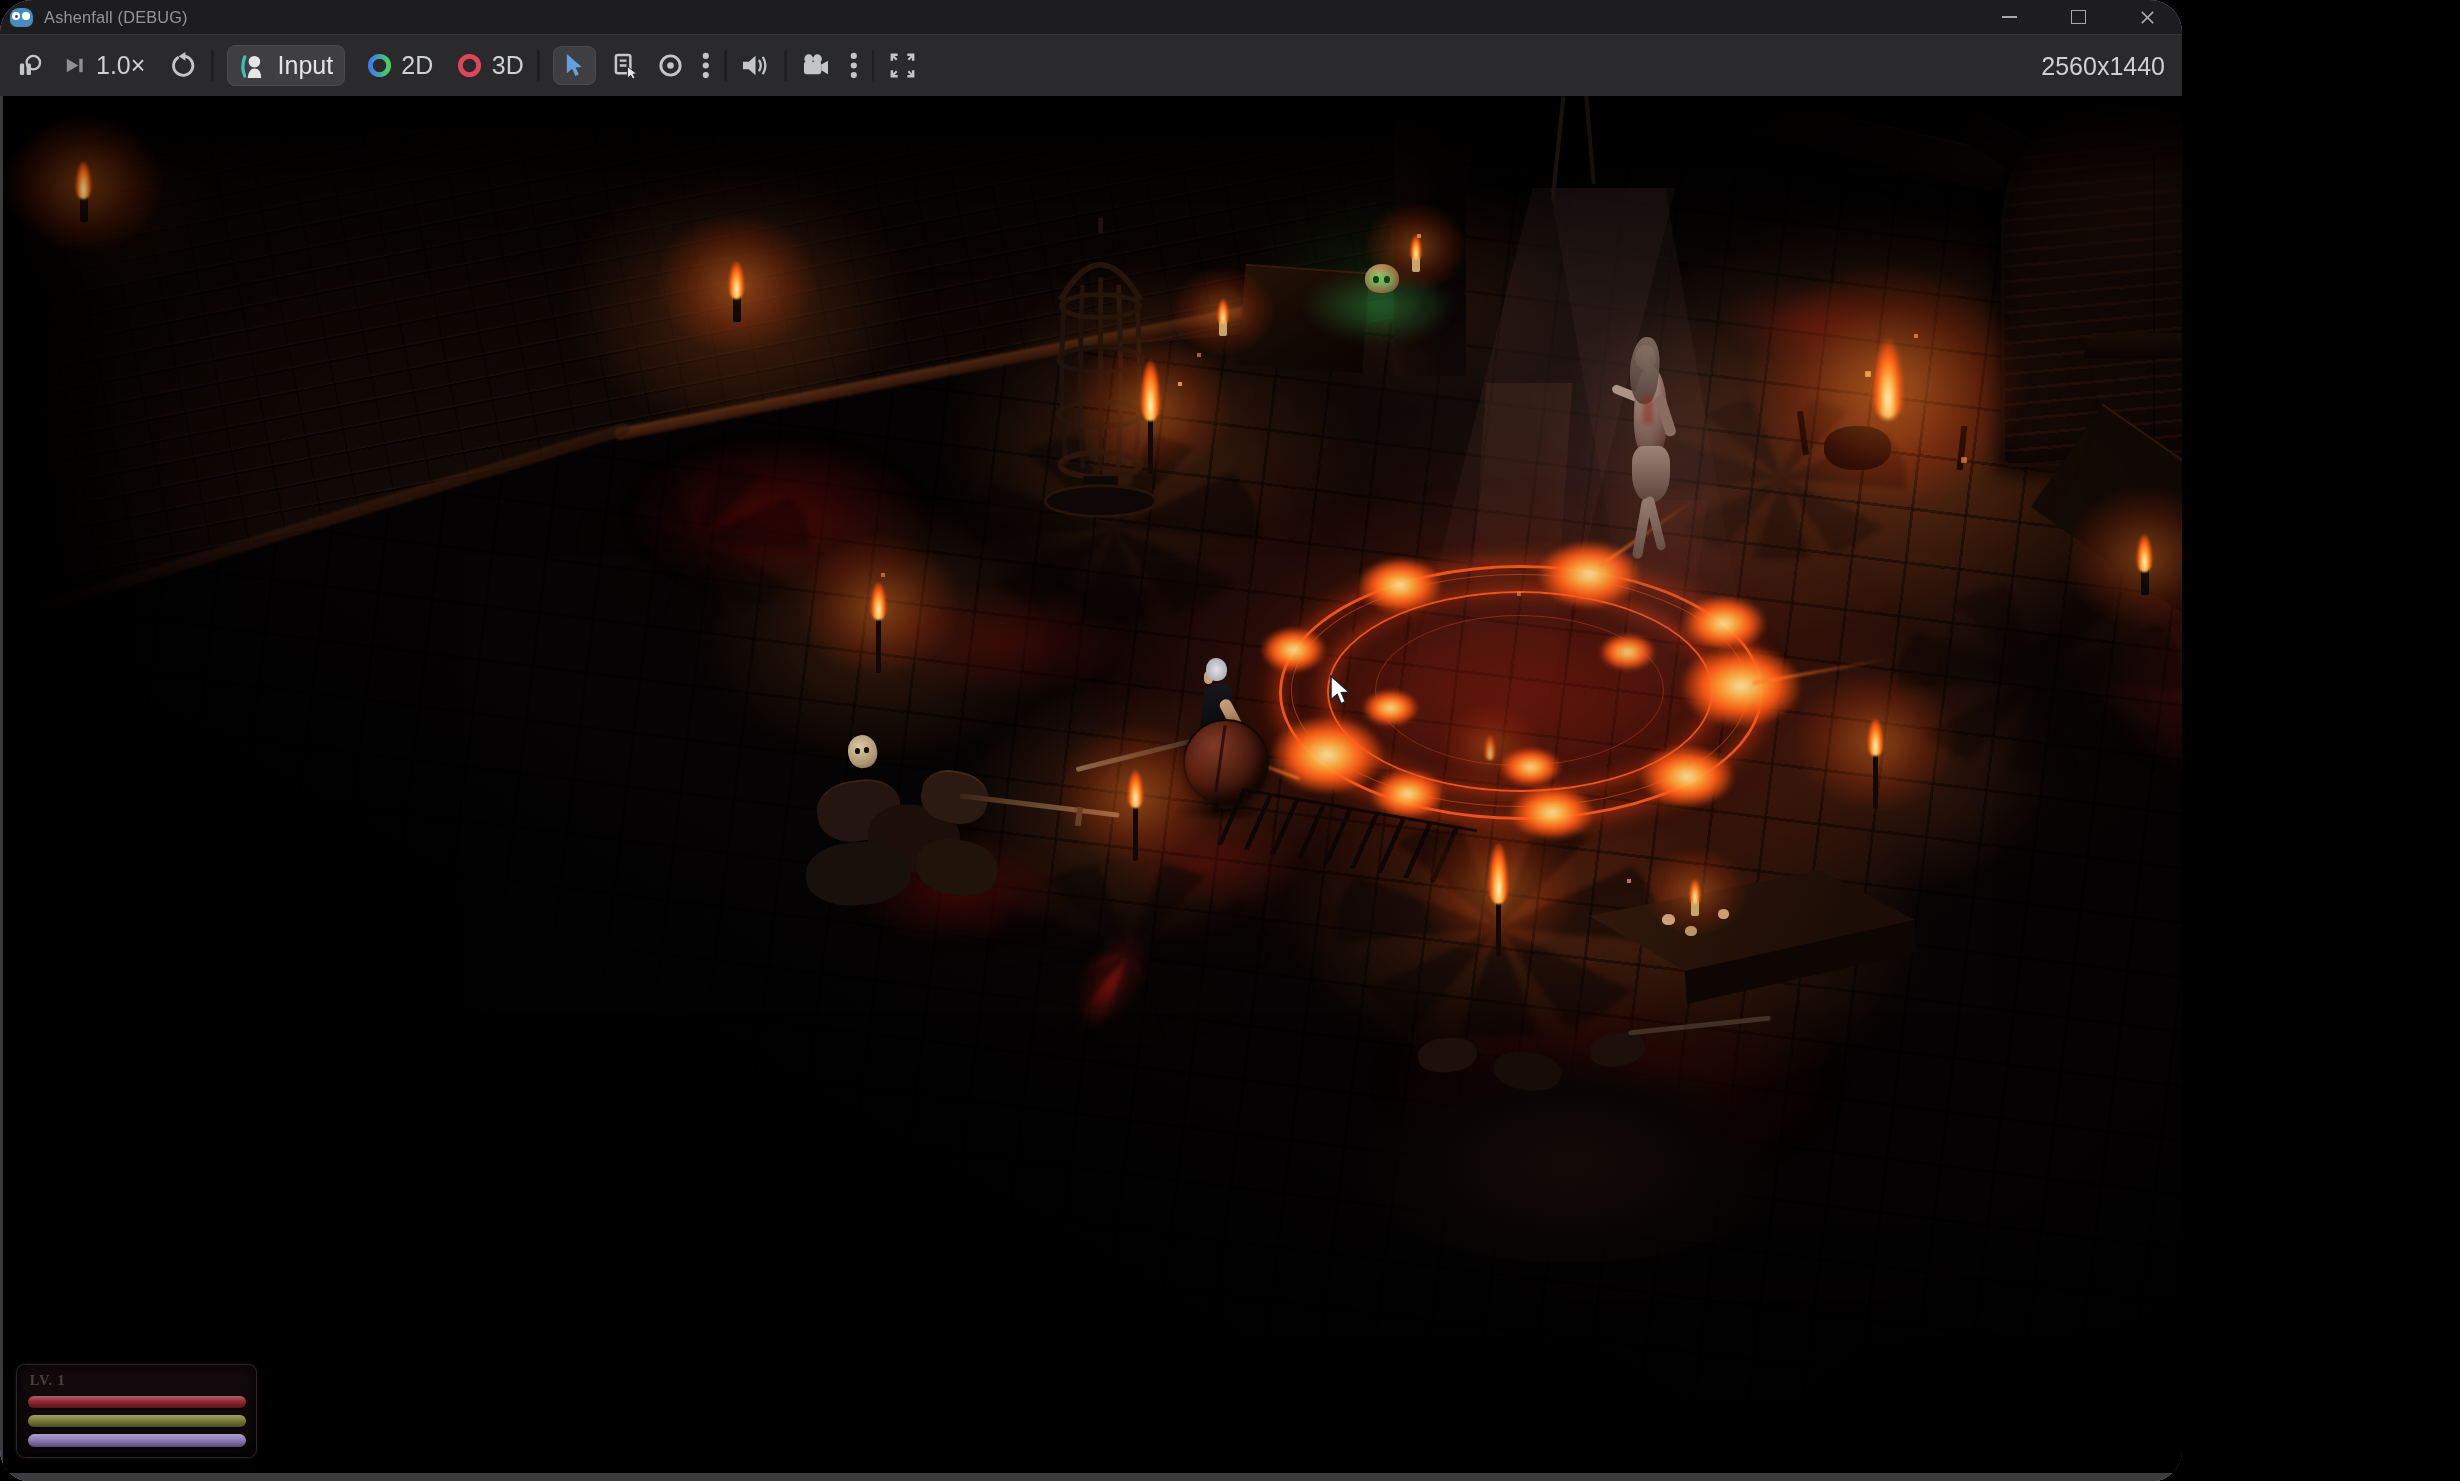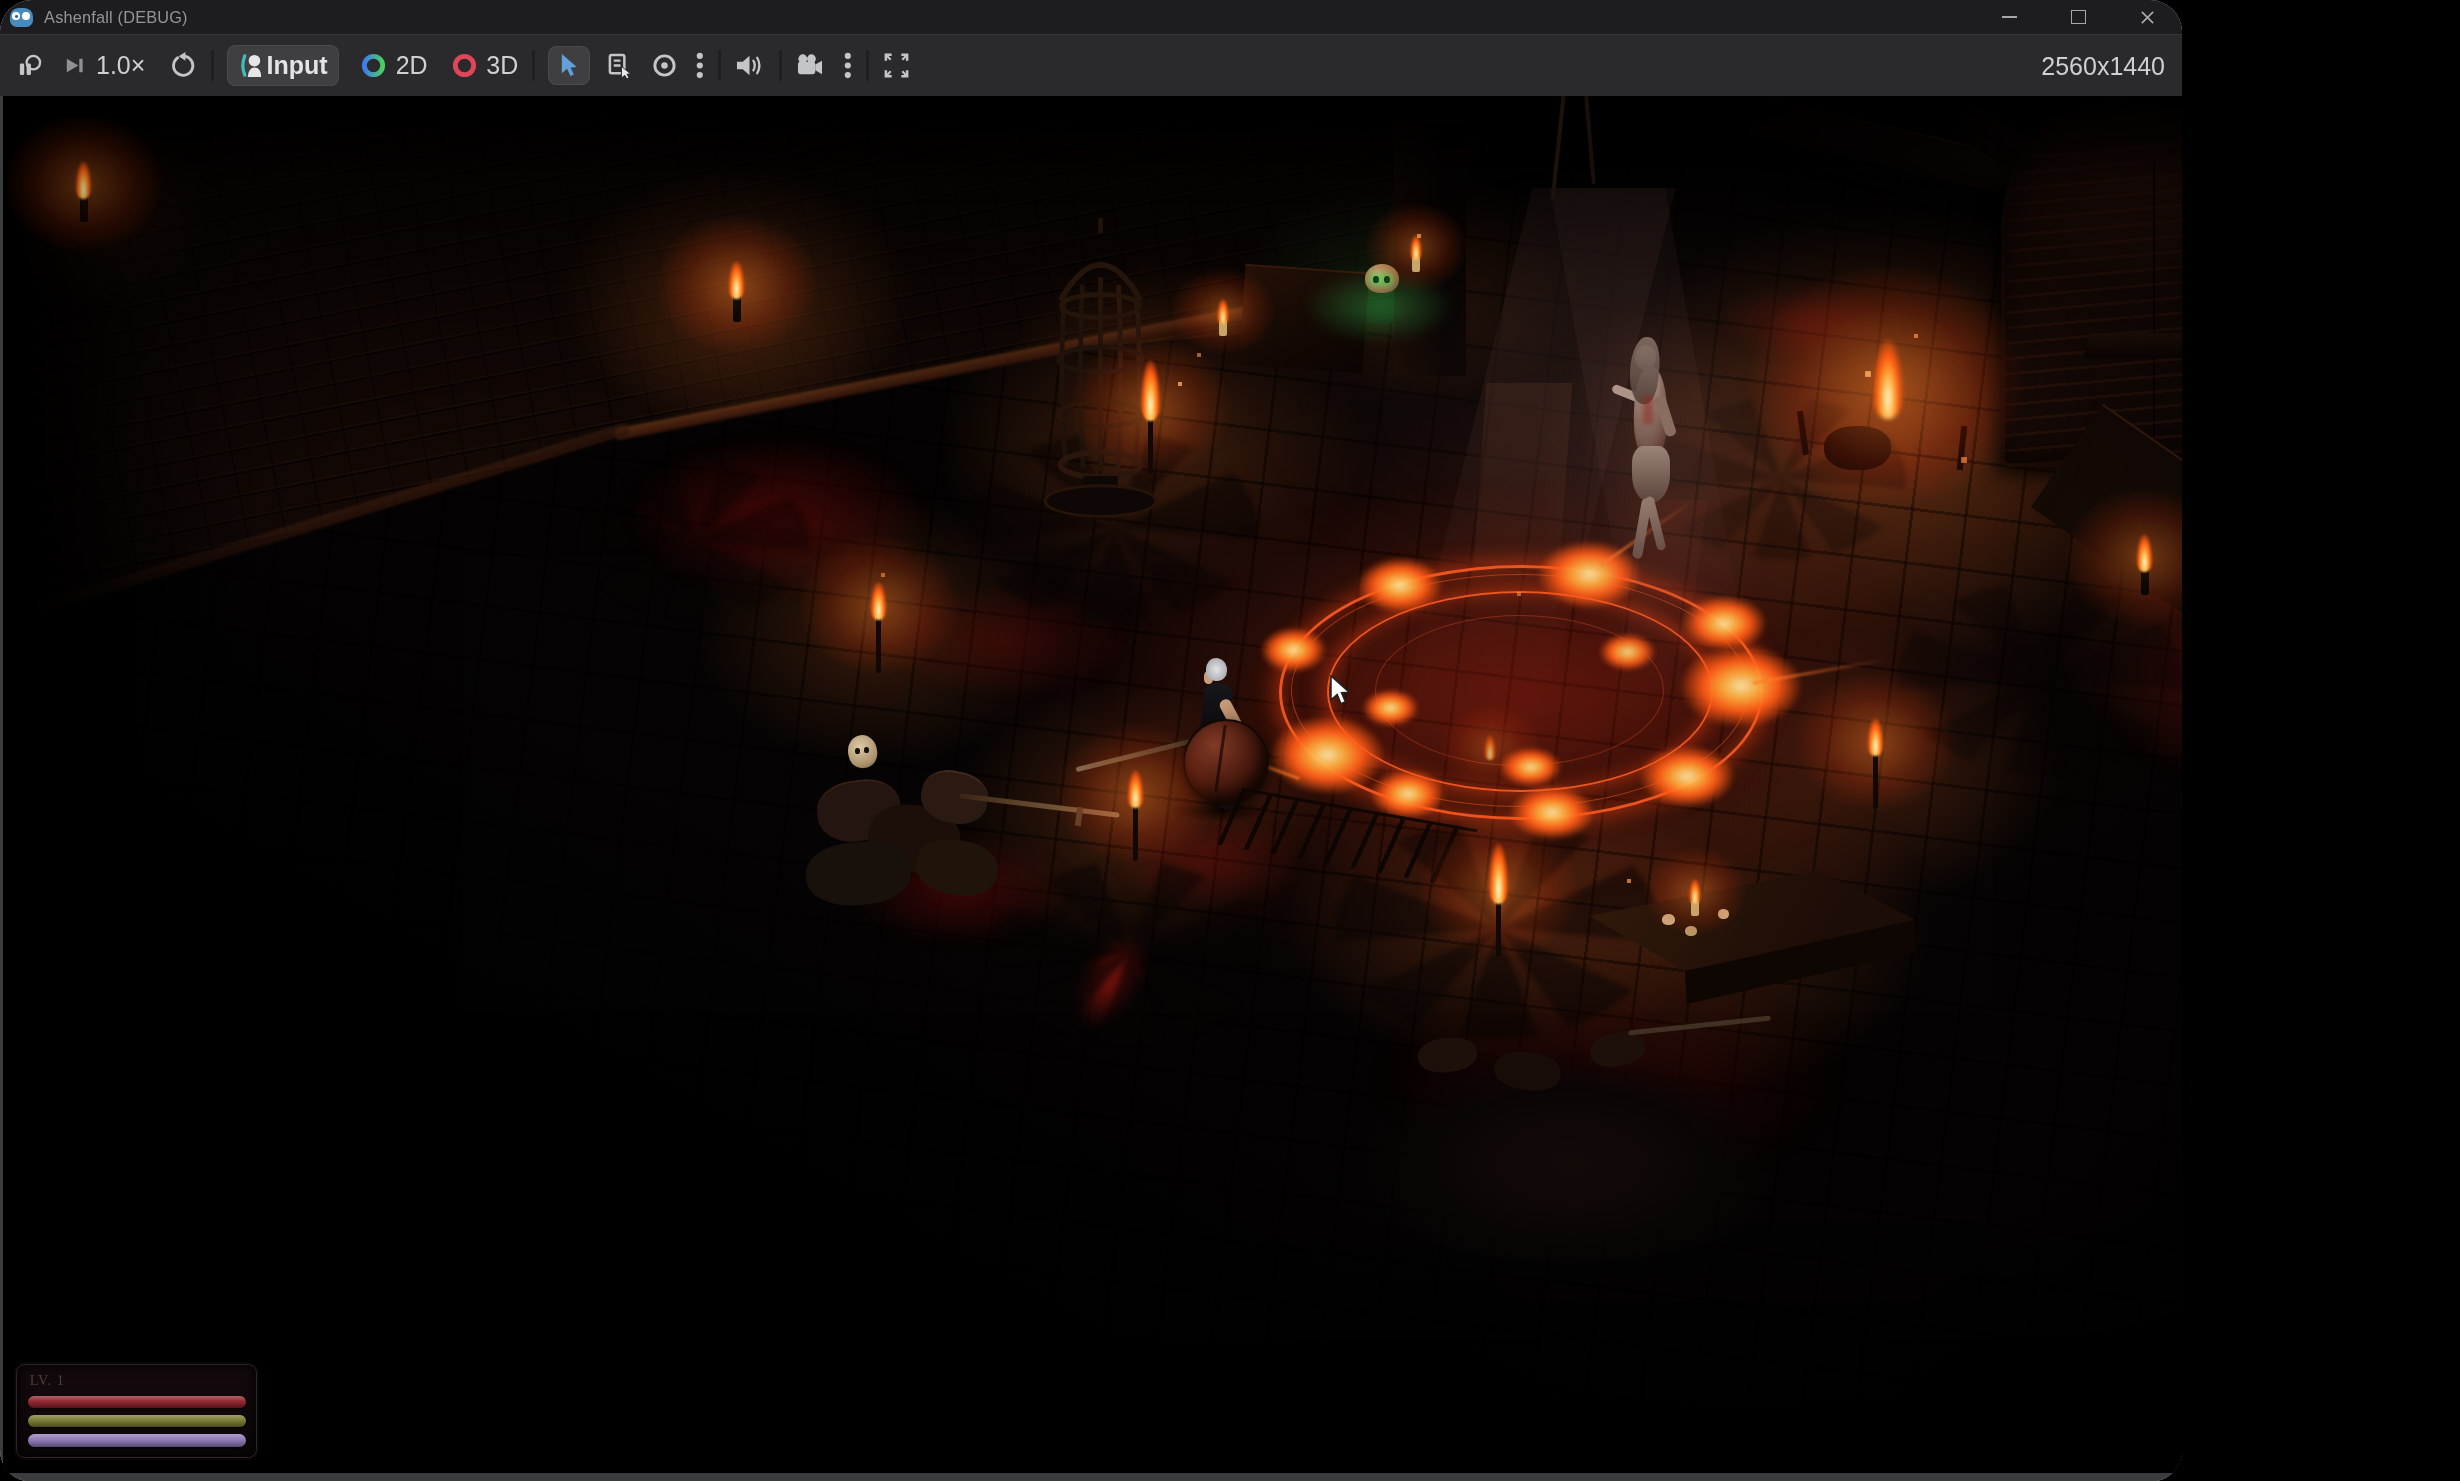--- a/index.html
+++ b/index.html
@@ -16,27 +16,27 @@
   .winbtns{position:absolute;right:0;top:0;height:34px;display:flex;}
   .winbtn{width:69px;height:34px;display:flex;align-items:center;justify-content:center;color:#a6a7a9;}
   .glyph-min{width:15.3px;height:1.9px;background:#a6a7a9;}
   .glyph-max{width:12.4px;height:12.4px;border:1.9px solid #a6a7a9;}
 
   
   .toolbar{position:absolute;left:0;top:34px;width:100%;height:61px;background:#2a2a2c;border-top:1px solid #363638;display:flex;align-items:center;}
   .ticon{color:#c4c5c7;display:flex;align-items:center;justify-content:center;flex:0 0 auto;}
   .tsep{width:2.9px;height:31px;background:#1f1f21;border-radius:1.9px;margin:0 13.4px;flex:0 0 auto;}
   .tool-text{color:#cfd0d2;font-size:25px;}
-  .tbtn{display:flex;align-items:center;gap:1px;padding:5.7px 11.5px;border-radius:8.6px;flex:0 0 auto;font-weight:bold;}
+  .tbtn{display:flex;align-items:flex-end;gap:12px;padding:5.7px 11.5px;border-radius:8.6px;flex:0 0 auto;}
   .tbtn.raised{background:#3f3f42;box-shadow:0 0 0 1px #4a4a4d inset;}
   .toggle{display:flex;align-items:center;gap:8.6px;flex:0 0 auto;}
   .resolution{position:absolute;right:17px;top:50%;transform:translateY(-50%);color:#cfd0d2;font-size:25px;}
 
   
-  .game-frame{position:absolute;left:0;top:96px;right:0;bottom:0;background:#3a3c3e;padding:0 7.6px 8.6px 2.9px;box-sizing:border-box;}
+  .game-frame{position:absolute;left:0;top:96px;right:0;bottom:0;background:#3a3c3e;padding:0 7.6px 8.6px 2.9px;box-sizing:border-box;font-weight:bold;}
   .viewport{position:relative;width:2450px;height:1377px;background:#050303;overflow:hidden;}
   .viewport *{position:absolute;}
 
   
   .floor-light{left:0;top:0;width:100%;height:100%;background:
     radial-gradient(688px 382px at 1515px 612px, rgba(170,55,25,.28), rgba(90,20,10,.10) 60%, transparent 80%),
     radial-gradient(287px 210px at 1148px 344px, rgba(160,75,28,.38), transparent 75%),
     radial-gradient(411px 315px at 1885px 344px, rgba(215,95,30,.42), transparent 75%),
     radial-gradient(249px 182px at 876px 535px, rgba(150,70,26,.34), transparent 75%),
     radial-gradient(249px 182px at 1133px 722px, rgba(160,75,28,.36), transparent 75%),

